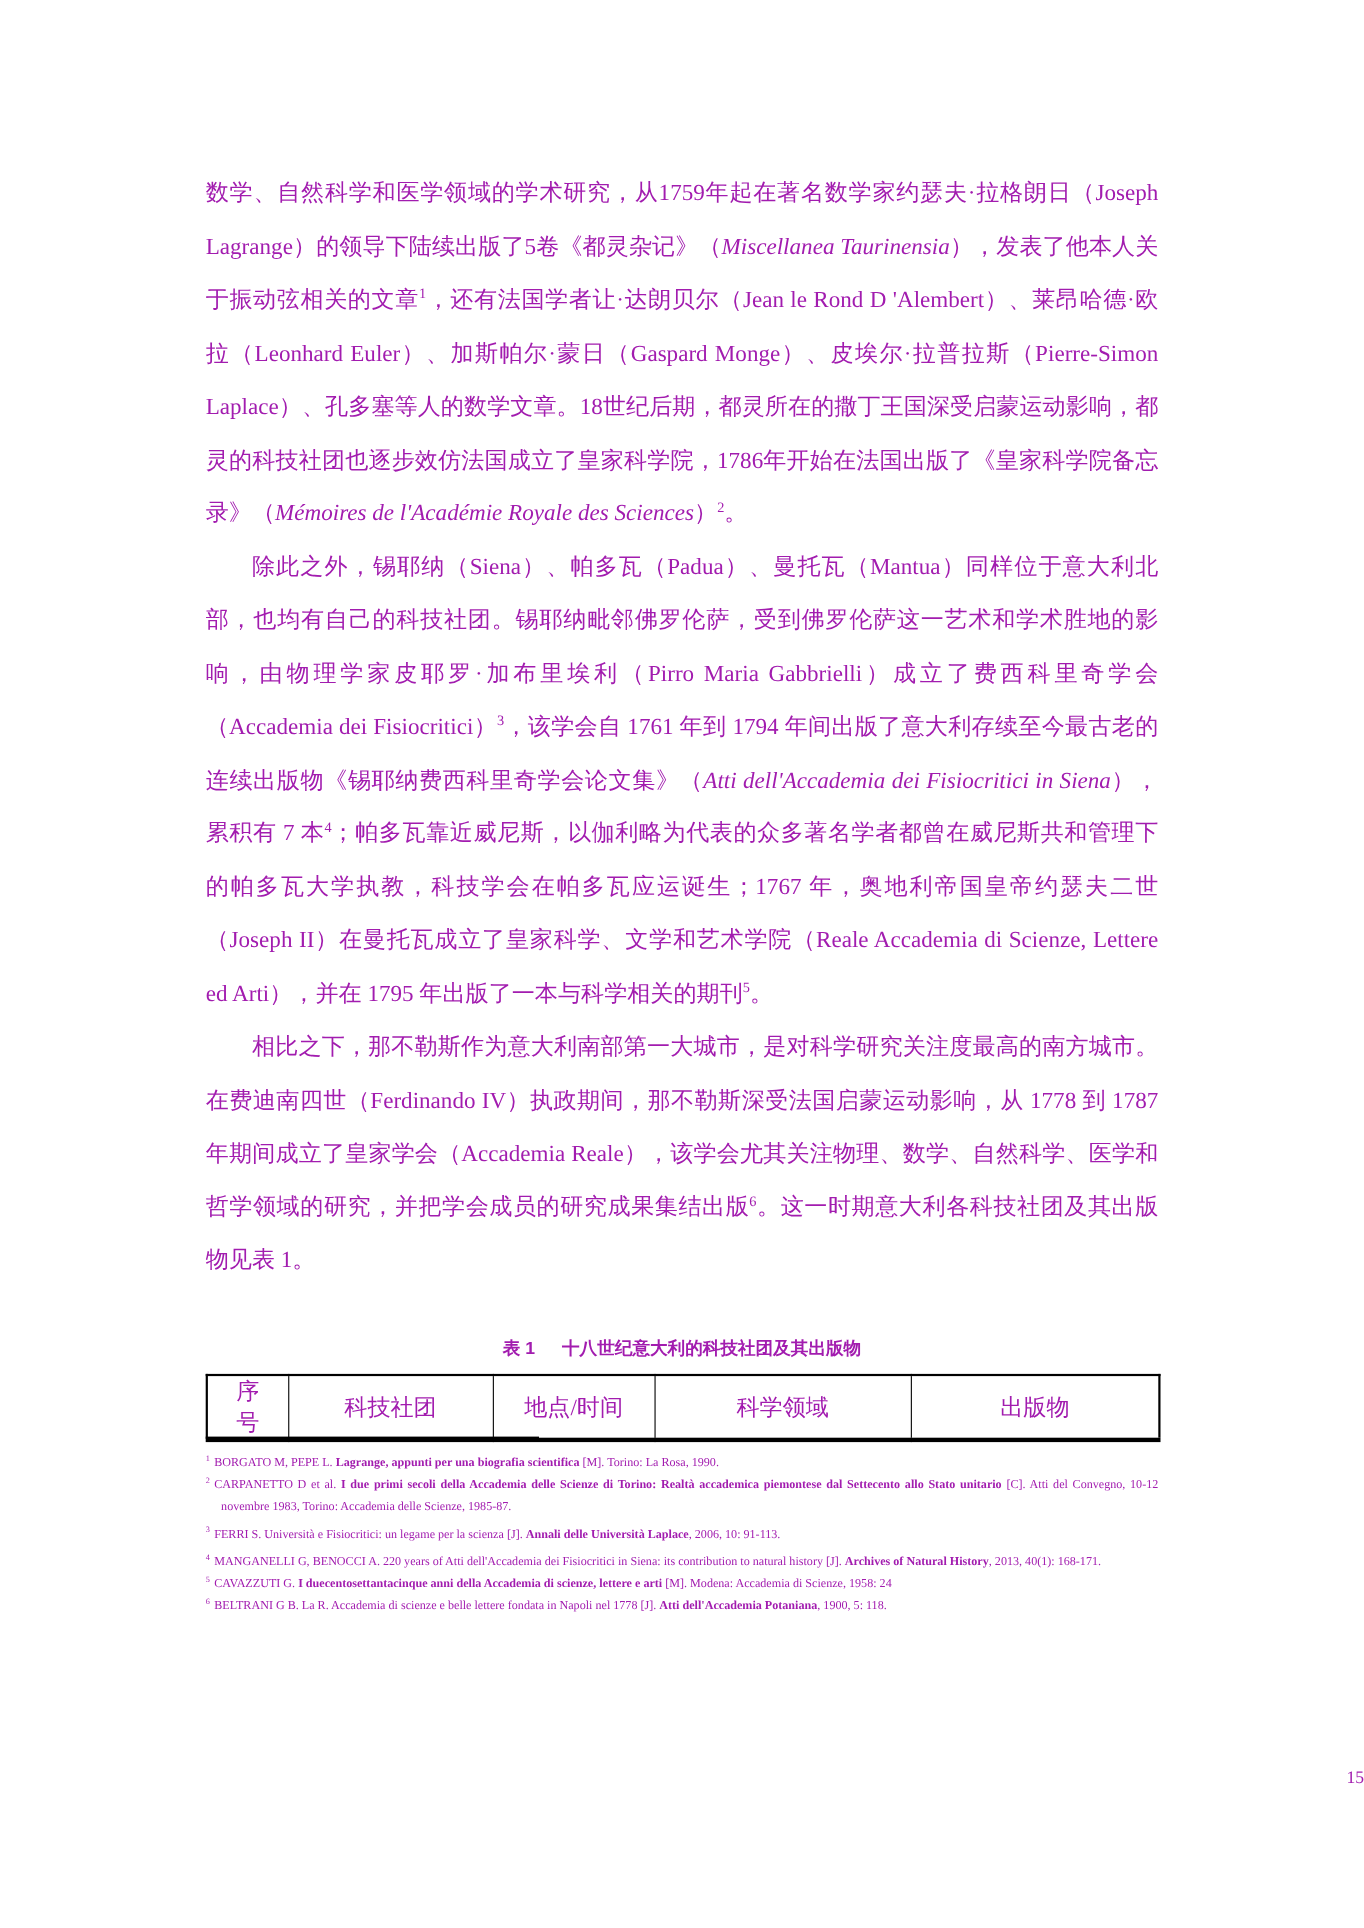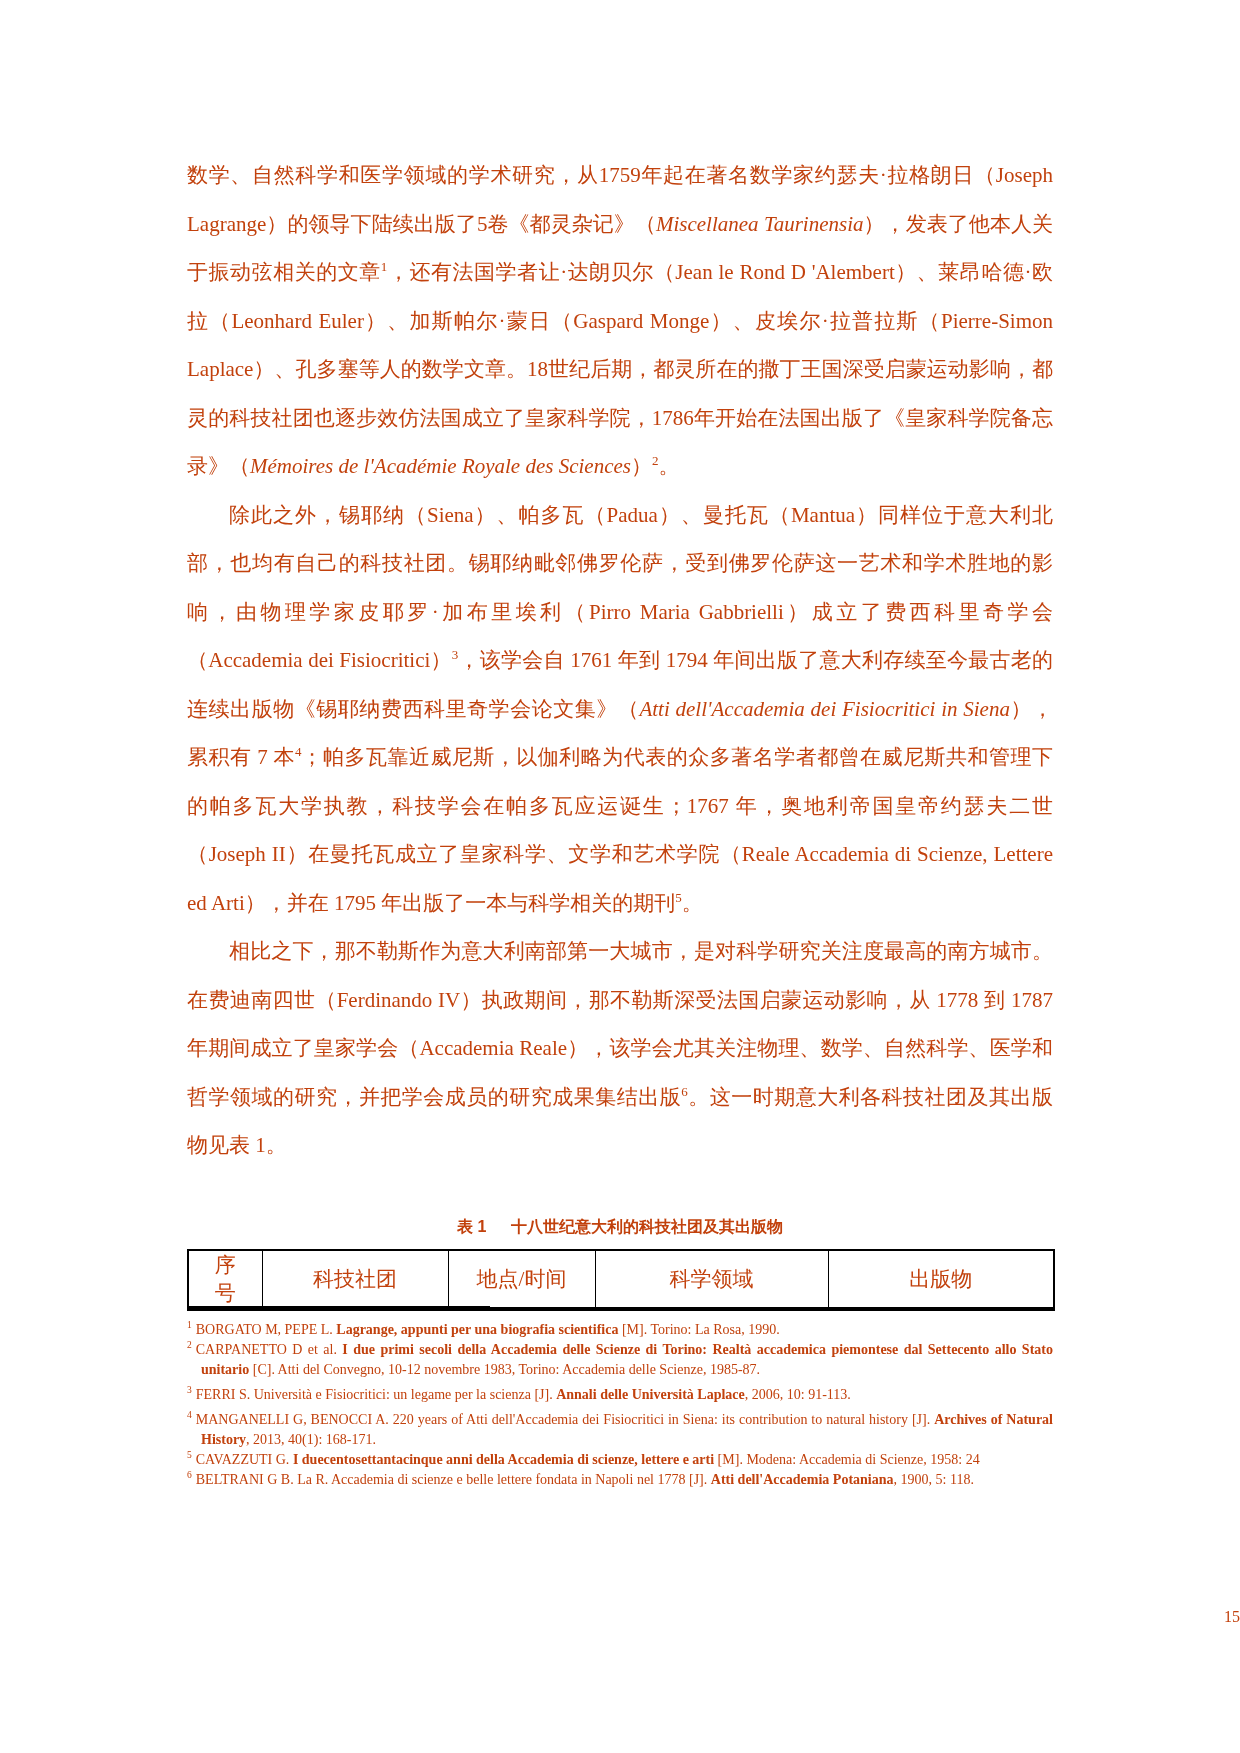--- a/index.html
+++ b/index.html
@@ -1,21 +1,21 @@
 <!DOCTYPE html>
 <html><head>
 <meta charset="utf-8">
 <style>
   html, body { margin: 0; padding: 0; background: #ffffff; }
   .page {
     position: relative;
     width: 1240px;
     height: 1753px;
     background: #ffffff;
-    color: #c2410c;
+    color: #a21caf;
     font-family: "Liberation Serif", "DejaVu Serif", serif;
     overflow: hidden;
   }
   .body-text {
     position: absolute;
     top: 151px;
     left: 187px;
     width: 866px;
     height: 1060px;
     font-size: 21px;
@@ -71,21 +71,21 @@
     left: 187px;
     width: 303px;
     height: 0;
     border-top: 2px solid #000;
   }
   .footnotes {
     position: absolute;
     top: 1320px;
     left: 187px;
     width: 866px;
-    font-size: 14px;
+    font-size: 11px;
     line-height: 20px;
     text-align: justify;
   }
   .footnote { margin: 0; padding-left: 14px; text-indent: -14px; }
   .footnote.fn-spaced { line-height: 30px; }
   .footnote .fn-marker {
     font-size: 0.68em;
     line-height: 0;
     vertical-align: super;
     padding-right: 4px;

